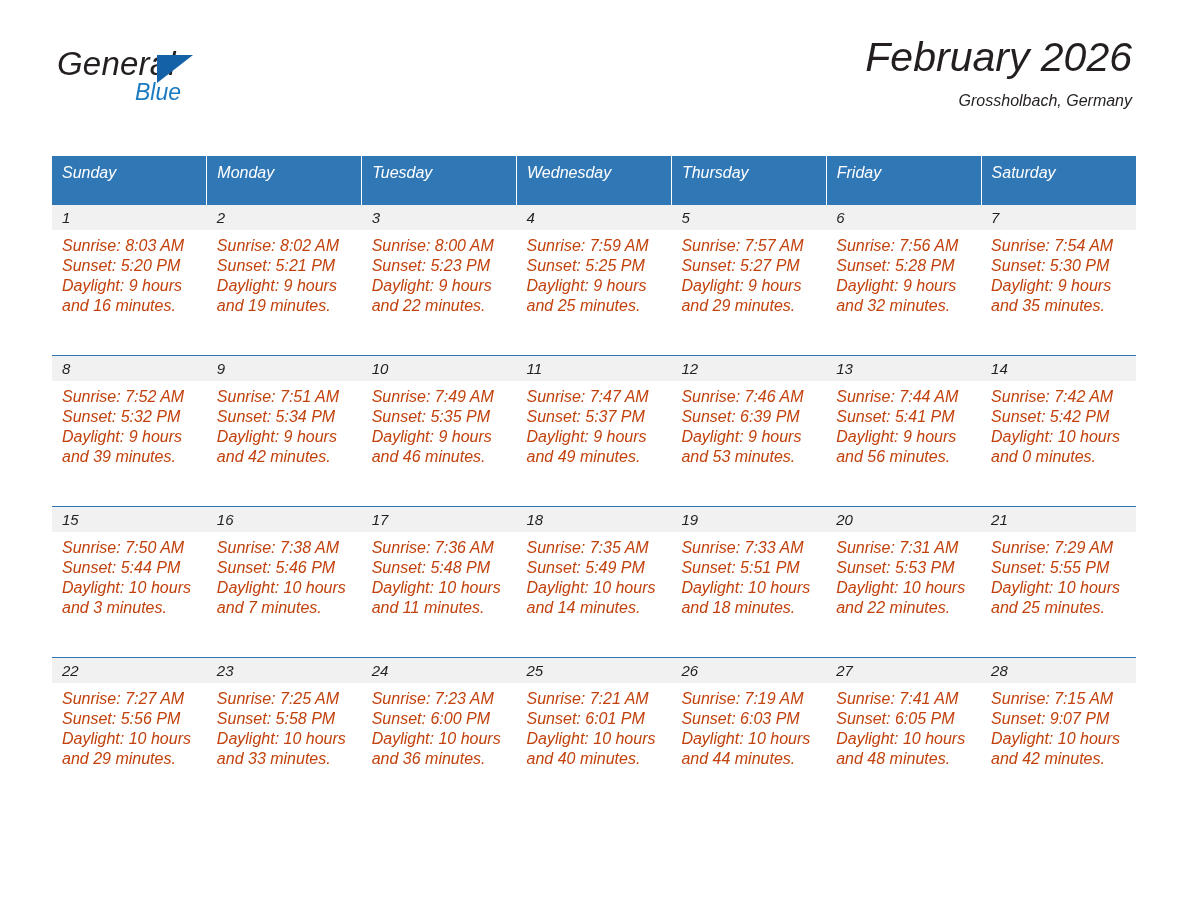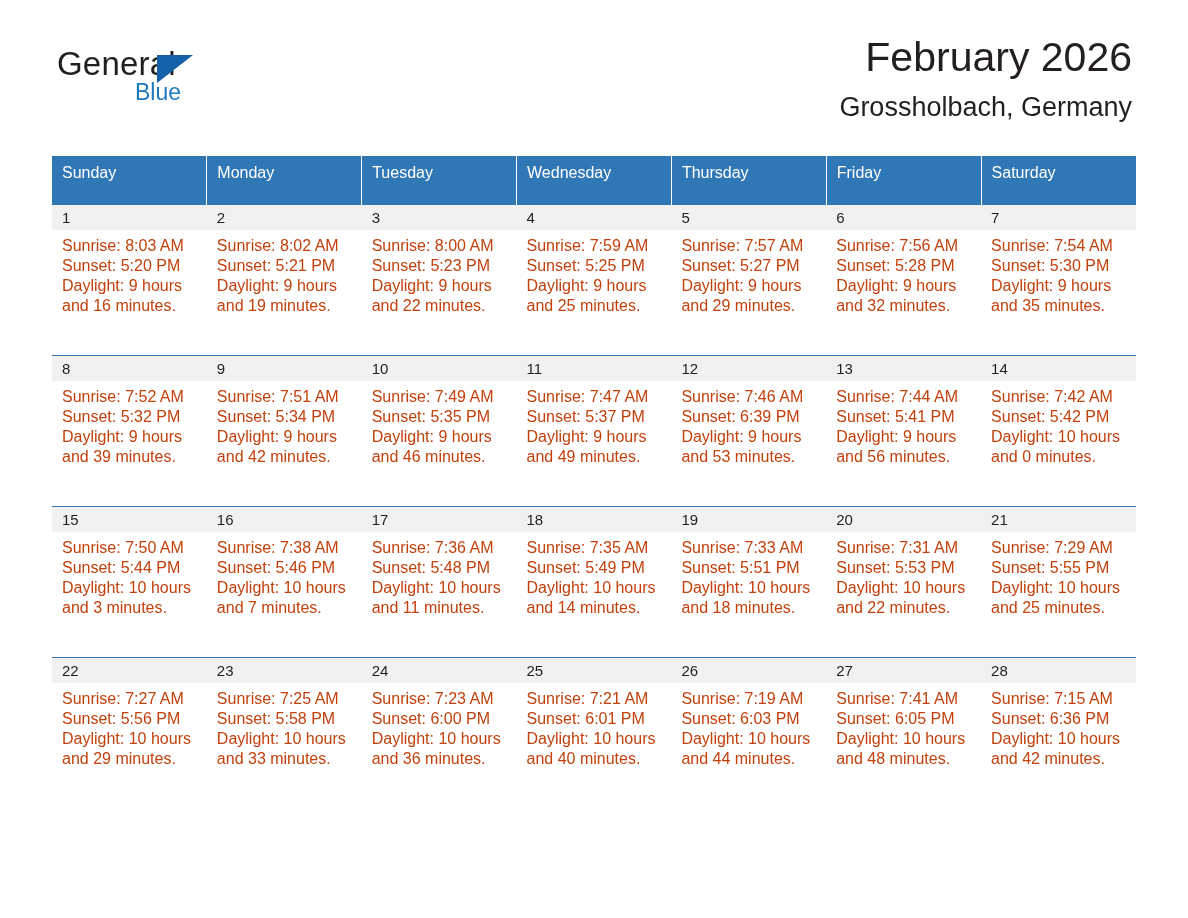--- a/index.html
+++ b/index.html
@@ -13,20 +13,21 @@
     font-family: "Liberation Sans", sans-serif;
     color: #231f20;
     position: relative;
   }
   .page {
     position: relative;
     width: 1188px;
     height: 918px;
     box-sizing: border-box;
     padding: 0 52px;
+    font-style: italic;
   }
   
   .header {
     position: relative;
     height: 120px;
   }
   .logo {
     position: absolute;
     left: 5px;
     top: 45px;
@@ -65,21 +66,21 @@
     top: 34px;
     font-size: 41px;
     color: #231f20;
     text-align: right;
     white-space: nowrap;
   }
   .subtitle {
     position: absolute;
     right: 4px;
     top: 92px;
-    font-size: 27px;
+    font-size: 16px;
     color: #231f20;
     text-align: right;
     white-space: nowrap;
   }
   
   table.cal {
     border-collapse: collapse;
     table-layout: fixed;
     width: 1084px;
     margin-top: 36px;
@@ -397,21 +398,21 @@
             <div>Sunrise: 7:41 AM</div>
             <div>Sunset: 6:05 PM</div>
             <div>Daylight: 10 hours</div>
             <div>and 48 minutes.</div>
           </div>
         </td>
         <td class="day">
           <div class="datebar">28</div>
           <div class="info">
             <div>Sunrise: 7:15 AM</div>
-            <div>Sunset: 6:36 PM</div>
+            <div>Sunset: 9:07 PM</div>
             <div>Daylight: 10 hours</div>
             <div>and 42 minutes.</div>
           </div>
         </td>
       </tr>
     </tbody>
   </table>
 
 </div>
 

